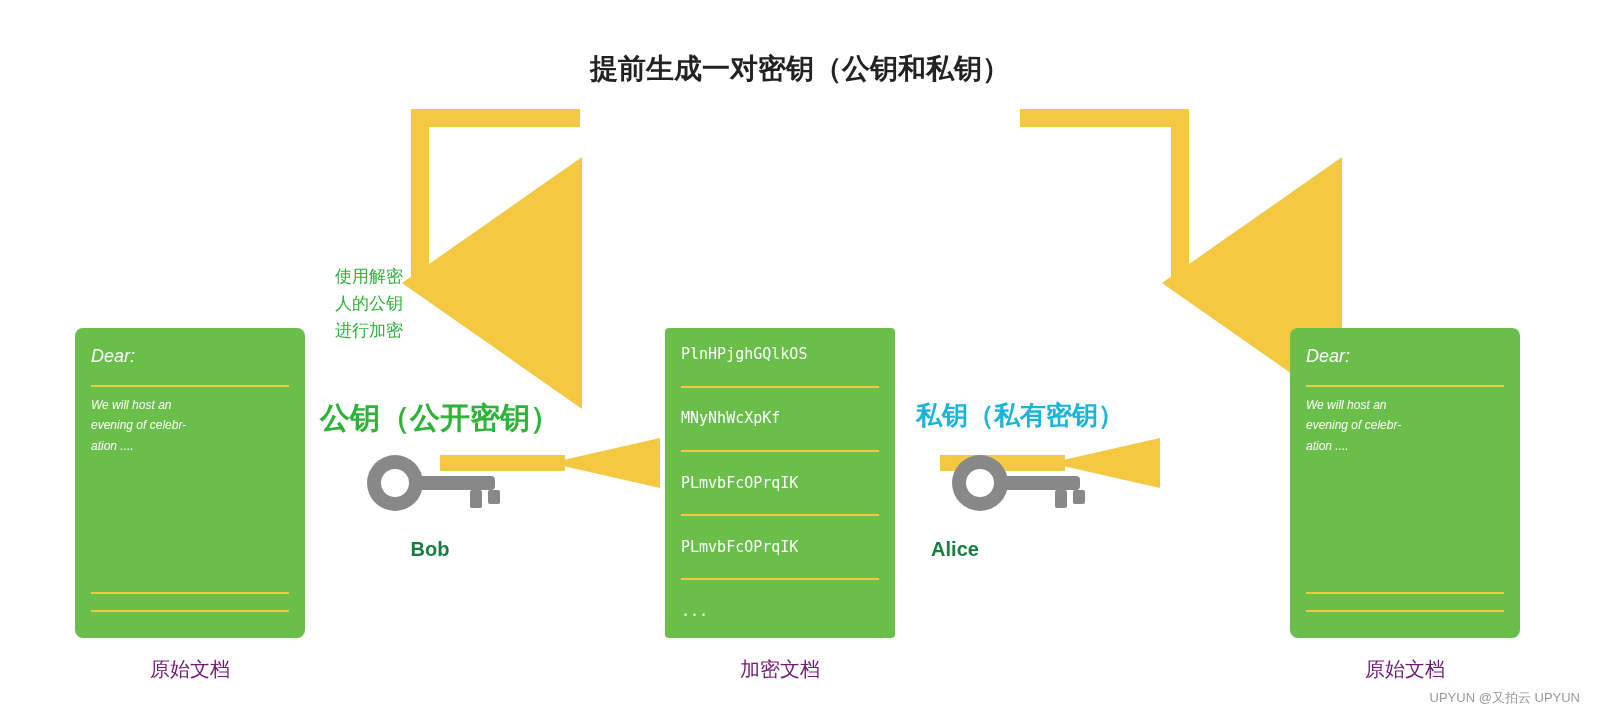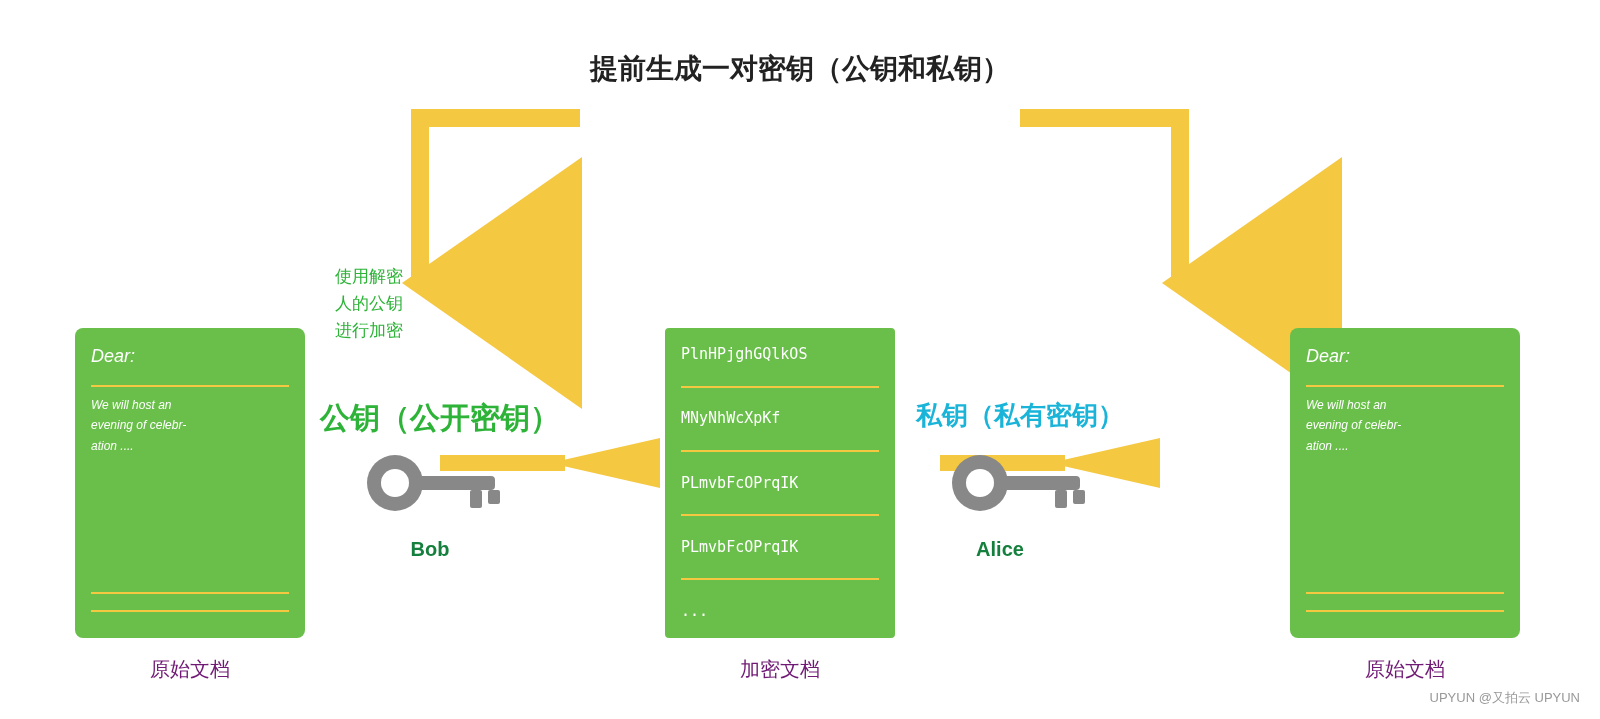--- a/index.html
+++ b/index.html
@@ -256,21 +256,21 @@
       <div class="line"></div>
     </div>
     <div class="card-label" style="left: 1270px; width: 230px; top: 548px;">原始文档</div>
 
     <div class="key-label-green" style="left: 300px; top: 290px; width: 240px;">公钥（公开密钥）</div>
 
     <div class="key-label-blue" style="left: 880px; top: 290px; width: 240px;">私钥（私有密钥）</div>
 
     <div class="actor-label" style="left: 330px; top: 430px; width: 160px;">Bob</div>
 
-    <div class="actor-label" style="left: 900px; top: 430px; width: 160px;">Alice</div>
+    <div class="actor-label" style="left: 855px; top: 430px; width: 160px;">Alice</div>
 
     <div class="annot-green" style="left: 315px; top: 155px;">
       使用解密<br>人的公钥<br>进行加密
     </div>
 
 
   </div>
 
   <div class="watermark">UPYUN @又拍云 UPYUN</div>
 

